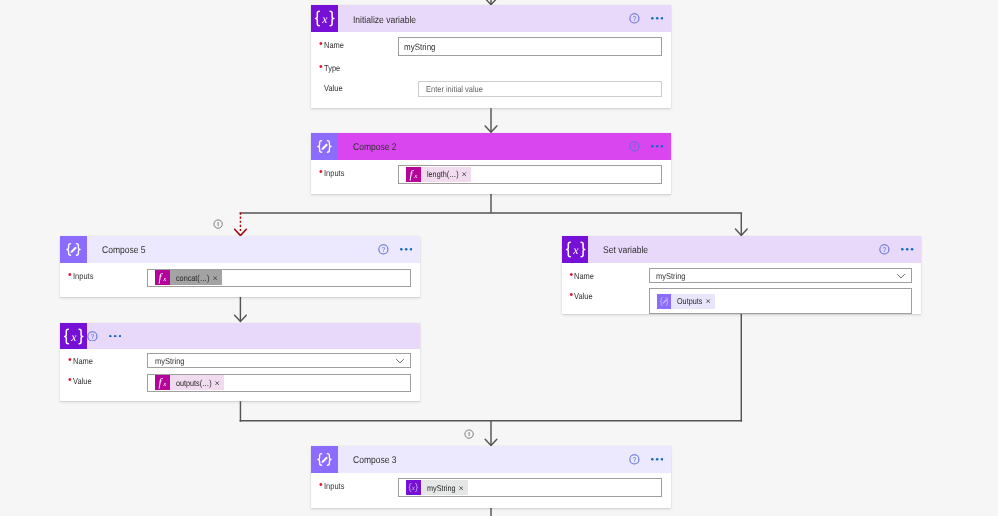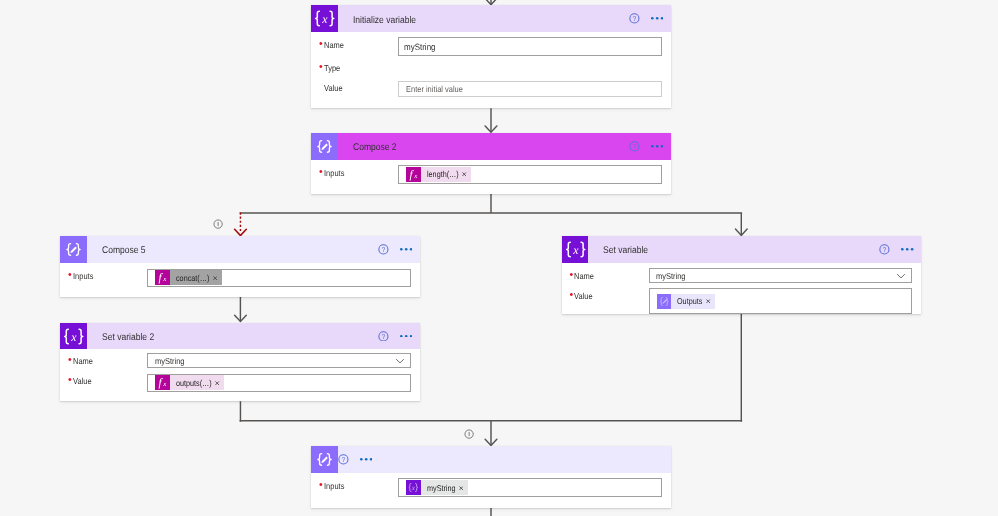--- a/index.html
+++ b/index.html
@@ -21,21 +21,21 @@
   .hd-more{width:12.4px;height:2.6px;}
   .card-body{position:absolute;left:0;right:0;top:0;bottom:0;}
   .row{position:absolute;display:flex;align-items:flex-start;}
   .lbl{flex:0 0 87px;white-space:nowrap;position:relative;padding-left:12.5px;box-sizing:border-box;}
   .lbl span[data-name="field-label-text"]{font-size:8.6px;color:#323130;}
   .req{color:#e81123;position:absolute;left:7.8px;font-size:10.5px;line-height:0;}
   .fld{flex:1;border:1px solid #a19f9d;background:#fff;display:flex;align-items:center;
        box-sizing:border-box;color:#323130;}
   .fld .txt{font-size:8.6px;white-space:nowrap;}
   .fld.big .txt{font-size:9.2px;}
-  .fld.empty{border-color:#cfcdcb;color:#605e5c;}
+  .fld.empty{border-color:#cfcdcb;color:#605e5c;margin-left:20px;}
   .fld .txtw{padding-left:6.6px;display:flex;align-items:center;}
   .fld.big .txtw{padding-left:4.8px;}
   .chev{margin-left:auto;margin-right:5.6px;width:8px;height:4.4px;display:block;}
   .token{display:flex;align-items:stretch;margin-left:7px;height:15px;}
   .token-ic{width:14.5px;flex:0 0 14.5px;position:relative;}
   .token-bd{display:flex;align-items:center;padding:0 4.3px 0 6.3px;color:#252423;}
   .token-bd > span[data-name="token-label"]{font-size:8.5px;white-space:nowrap;}
   .token-x{margin-left:3.5px;width:4.4px;height:4.4px;display:block;}
   svg{display:block;}
   .conn{position:absolute;left:0;top:0;}
@@ -305,21 +305,20 @@
   <div class="card-hd" data-name="card-header" style="background:#e8d8fa">
     <div class="card-icon" data-name="variable-icon" style="background:#7710d6">
           <svg width="26.6" height="26.6" viewBox="0 0 26.6 26.6">
             <g>
               <path d="M8.3 6.2 C6.65 6.2 6.3 6.45 6.3 8.2 L6.3 11.7 C6.3 13.05 6 13.5 4.6 13.5 C6 13.5 6.3 13.95 6.3 15.3 L6.3 18.8 C6.3 20.55 6.65 20.8 8.3 20.8" fill="none" stroke="#ffffff" stroke-width="1.5" stroke-linecap="round" stroke-linejoin="round"></path>
               <path d="M19.1 6.2 C20.75 6.2 21.1 6.45 21.1 8.2 L21.1 11.7 C21.1 13.05 21.4 13.5 22.8 13.5 C21.4 13.5 21.1 13.95 21.1 15.3 L21.1 18.8 C21.1 20.55 20.75 20.8 19.1 20.8" fill="none" stroke="#ffffff" stroke-width="1.5" stroke-linecap="round" stroke-linejoin="round"></path>
             </g>
             <text x="13.8" y="17.9" font-family="Liberation Serif, serif" font-style="italic" font-size="11.8" fill="#ffffff" text-anchor="middle">x</text>
           </svg>
         </div>
-    <div class="card-title" data-name="card-title"><span style="display: inline-block; transform-origin: left center; transform: scaleX(0.87); margin-right: -7.8px;">Set variable 2</span></div>
     <div class="hd-actions" data-name="card-header-actions">
       <div class="hd-help" data-name="help-circle-icon">
             <svg width="10.8" height="10.8" viewBox="0 0 10.8 10.8">
               <circle cx="5.4" cy="5.4" r="4.55" fill="none" stroke="#5b6fd6" stroke-width="1.05"></circle>
               <text x="5.45" y="8.15" font-family="Liberation Sans, sans-serif" font-size="6.9" fill="#5b6fd6" text-anchor="middle">?</text>
             </svg>
           </div>
       <div class="hd-more" data-name="ellipsis-menu-icon">
             <svg width="12.4" height="2.6" viewBox="0 0 12.4 2.6">
               <circle cx="1.3" cy="1.3" r="1.3" fill="#0f6cbd"></circle>
@@ -370,20 +369,21 @@
   <div class="card-hd" data-name="card-header" style="background:#ece8fd">
     <div class="card-icon" data-name="compose-icon" style="background:#8b6cfc">
           <svg width="26.6" height="26.6" viewBox="0 0 26.6 26.6">
             <g>
               <path d="M10.6 7.7 C8.95 7.7 8.6 7.95 8.6 9.7 L8.6 11.7 C8.6 13.05 8.3 13.5 6.9 13.5 C8.3 13.5 8.6 13.95 8.6 15.3 L8.6 17.3 C8.6 19.05 8.95 19.3 10.6 19.3" fill="none" stroke="#ffffff" stroke-width="1.35" stroke-linecap="round" stroke-linejoin="round"></path>
               <path d="M16.4 7.7 C18.05 7.7 18.4 7.95 18.4 9.7 L18.4 11.7 C18.4 13.05 18.7 13.5 20.1 13.5 C18.7 13.5 18.4 13.95 18.4 15.3 L18.4 17.3 C18.4 19.05 18.05 19.3 16.4 19.3" fill="none" stroke="#ffffff" stroke-width="1.35" stroke-linecap="round" stroke-linejoin="round"></path>
             </g>
             <path d="M15.4 10.4 L16.9 11.9 L12.4 16.4 L10.4 17.0 L11.0 15.0 Z" fill="#ffffff"></path>
           </svg>
         </div>
+    <div class="card-title" data-name="card-title"><span style="display: inline-block; transform-origin: left center; transform: scaleX(0.87); margin-right: -6.5px;">Compose 3</span></div>
     <div class="hd-actions" data-name="card-header-actions">
       <div class="hd-help" data-name="help-circle-icon">
             <svg width="10.8" height="10.8" viewBox="0 0 10.8 10.8">
               <circle cx="5.4" cy="5.4" r="4.55" fill="none" stroke="#5b6fd6" stroke-width="1.05"></circle>
               <text x="5.45" y="8.15" font-family="Liberation Sans, sans-serif" font-size="6.9" fill="#5b6fd6" text-anchor="middle">?</text>
             </svg>
           </div>
       <div class="hd-more" data-name="ellipsis-menu-icon">
             <svg width="12.4" height="2.6" viewBox="0 0 12.4 2.6">
               <circle cx="1.3" cy="1.3" r="1.3" fill="#0f6cbd"></circle>

